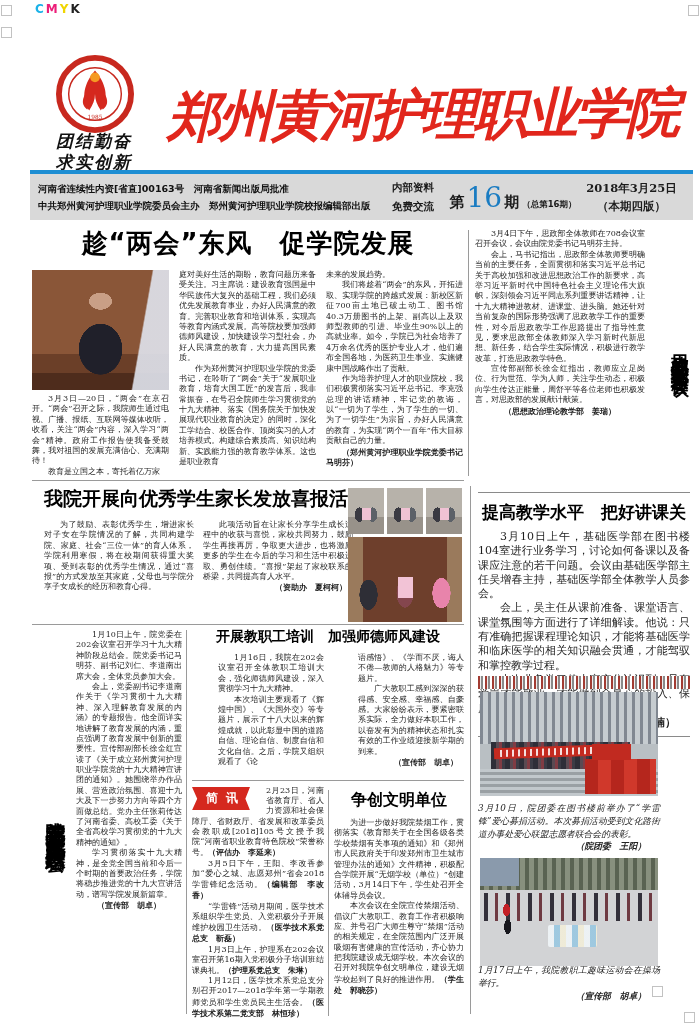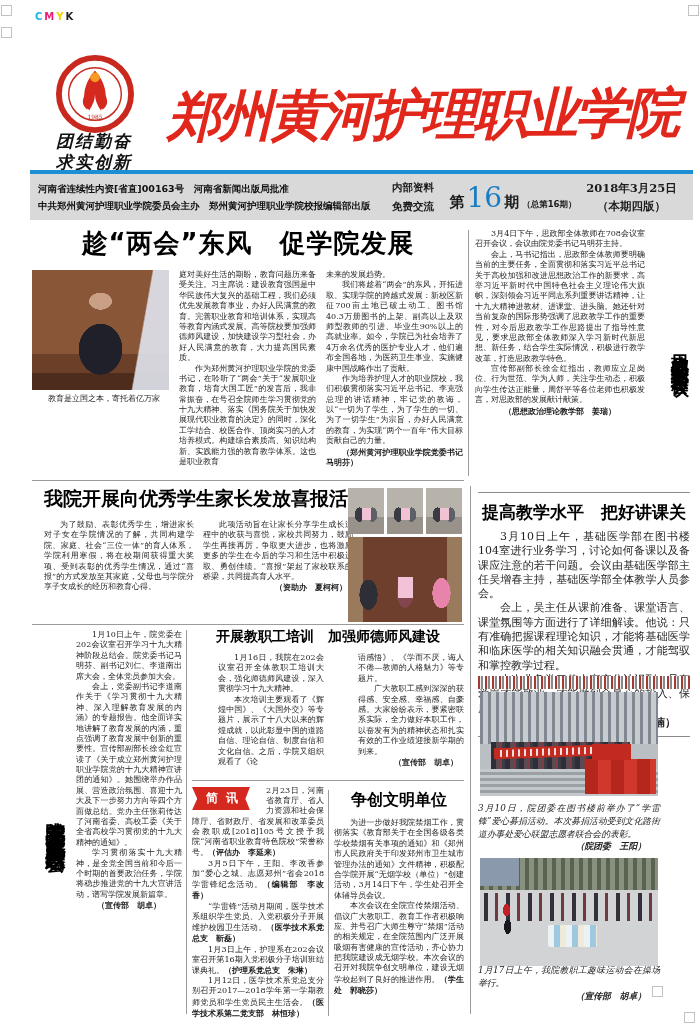--- a/index.html
+++ b/index.html
@@ -6,21 +6,21 @@
   html,body { background:#fff; }
   body {
     width:700px; height:1036px; position:relative; overflow:hidden;
     font-family:"DejaVu Serif", serif; color:#1b1b1b;
     -webkit-font-smoothing:antialiased;
   }
 
   
   .crop-sq { position:absolute; width:11px; height:11px; border:1px solid #c2c2c2; background:#fff; }
   #cmyk { position:absolute; left:35px; top:2px; font-family:"DejaVu Sans",sans-serif;
-          font-size:10px; font-weight:bold; letter-spacing:2px;margin-top:9px; }
+          font-size:12px; font-weight:bold; letter-spacing:2px; }
   #cmyk .c { color:#1ab2e8; } #cmyk .m { color:#ec1e79; } #cmyk .y { color:#f0d500; } #cmyk .k { color:#222; }
 
   
   #logo { position:absolute; left:56px; top:55px; width:78px; height:78px; }
   #motto { position:absolute; left:30px; top:131px; width:128px; text-align:center;
            font-weight:bold; font-size:17px; line-height:1.25; font-style:italic; color:#111;
            letter-spacing:2px; }
   #paper-title { position:absolute; left:148px; top:62px; width:548px; height:106px;
            font-size:54px; line-height:104px; font-weight:bold; font-style:italic;
            color:#e1261c; text-align:center; letter-spacing:-3px; white-space:nowrap;
@@ -214,20 +214,21 @@
     <div>2018年3月25日</div>
     <div>（本期四版）</div>
   </div>
 </div>
 
 <div id="main-article">
   <div id="main-headline" class="headline-sans">趁“两会”东风　促学院发展</div>
   <div id="main-cols">
     <div class="col body-text">
       <div id="photo-main" class="photo"></div>
+      <p>3月3日—20日，“两会”在京召开。“两会”召开之际，我院师生通过电视、广播、报纸、互联网等媒体收听，收看，关注“两会”内容，深入学习“两会”精神。政府工作报告使我备受鼓舞，我对祖国的发展充满信心、充满期待！</p>
       <p>教育是立国之本，寄托着亿万家</p>
     </div>
     <div class="col body-text">
       <p class="noindent">庭对美好生活的期盼，教育问题历来备受关注。习主席说：建设教育强国是中华民族伟大复兴的基础工程，我们必须优先发展教育事业，办好人民满意的教育。完善职业教育和培训体系，实现高等教育内涵式发展。高等院校要加强师德师风建设，加快建设学习型社会，办好人民满意的教育，大力提高国民素质。</p>
       <p>作为郑州黄河护理职业学院的党委书记，在聆听了“两会”关于“发展职业教育，培育大国工匠”的发言后，我非常振奋，在号召全院师生学习贯彻党的十九大精神、落实《国务院关于加快发展现代职业教育的决定》的同时，深化工学结合、校医合作、顶岗实习的人才培养模式。构建综合素质高、知识结构新、实践能力强的教育教学体系。这也是职业教育</p>
     </div>
     <div class="col body-text">
       <p class="noindent">未来的发展趋势。</p>
       <p>我们将趁着“两会”的东风，开拓进取、实现学院的跨越式发展：新校区新征700亩土地已破土动工、图书馆40.3万册图书的上架、副高以上及双师型教师的引进、毕业生90%以上的高就业率。如今，学院已为社会培养了4万余名优秀的医护专业人才，他们遍布全国各地，为医药卫生事业、实施健康中国战略作出了贡献。</p>
       <p>作为培养护理人才的职业院校，我们积极贯彻落实习近平总书记、李克强总理的讲话精神，牢记党的教诲，以“一切为了学生，为了学生的一切、为了一切学生”为宗旨，办好人民满意的教育，为实现“两个一百年”伟大目标贡献自己的力量。</p>

